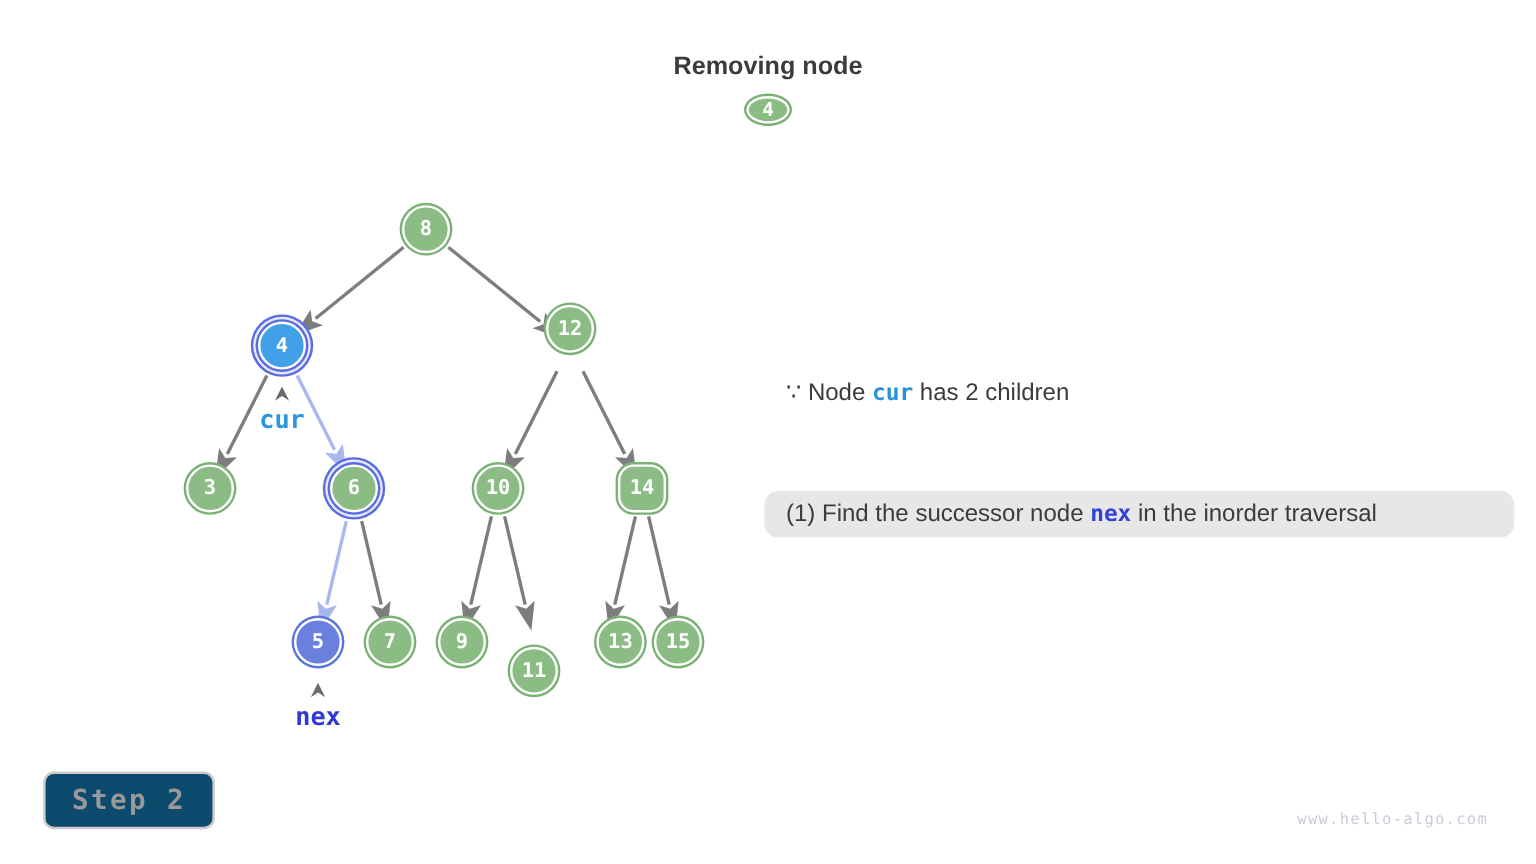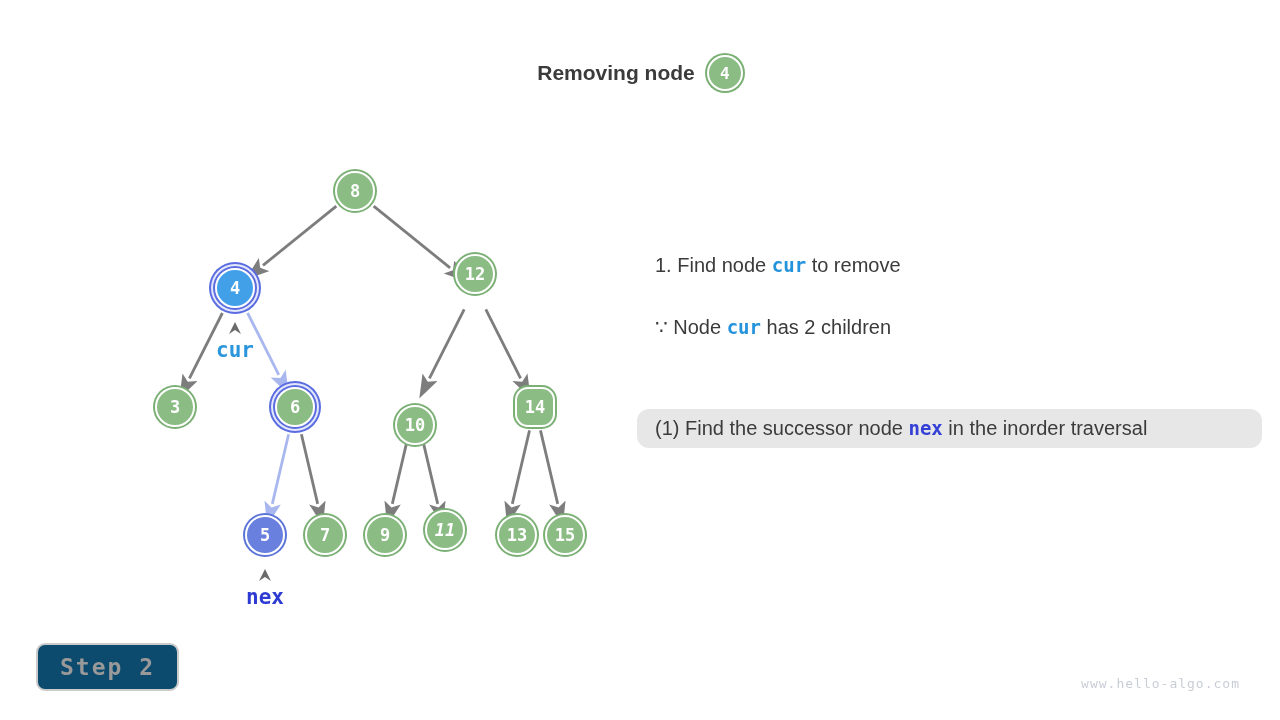--- a/index.html
+++ b/index.html
@@ -5,21 +5,21 @@
   html,body { margin:0; padding:0; background:#fff; }
   .canvas {
     position:relative; width:1280px; height:720px; background:#ffffff;
     font-family:"Liberation Sans", sans-serif; overflow:hidden;
   }
 
   
   .title {
     position:absolute; left:0; right:0; top:48px; height:50px;
     display:flex; align-items:center; justify-content:center; gap:12px;
-    font-weight:bold; font-size:21px; color:#3b3b3b;
+    font-weight:bold; font-size:21px; color:#3b3b3b;flex-direction:column;
   }
 
   
   #edge-layer { position:absolute; left:0; top:0; pointer-events:none; }
   #node-layer { position:absolute; left:0; top:0; width:0; height:0; }
 
   .node {
     position:absolute; width:36px; height:36px; border-radius:50%;
     transform:translate(-50%,-50%);
     display:flex; align-items:center; justify-content:center;
@@ -115,37 +115,34 @@
       <line x1="540.4765917469439" y1="430.36679145362723" x2="557.6978776707415" y2="503.8442780618304" stroke="#7d7d7d" stroke-width="2.8" marker-end="url(#arrow-gray)"></line>
       <path d="M229,334 L235,322 L241,334 L235,330 Z" fill="#6b6b6b"></path>
       <path d="M259,581 L265,569 L271,581 L265,577 Z" fill="#6b6b6b"></path>
     </svg>
   <div id="node-layer">
       <div class="node green" style="left: 355px; top: 191px;">8</div>
       <div class="node cur" style="left: 235px; top: 288px;">4</div>
       <div class="node green" style="left: 475px; top: 274px;">12</div>
       <div class="node green" style="left: 175px; top: 407px;">3</div>
       <div class="node ringed" style="left: 295px; top: 407px;">6</div>
-      <div class="node green" style="left: 415px; top: 407px; margin-top: 18px;">10</div>
+      <div class="node green" style="left: 415px; top: 407px;">10</div>
       <div class="node green" style="left: 535px; top: 407px; border-radius: 13px;">14</div>
       <div class="node nex" style="left: 265px; top: 535px;">5</div>
       <div class="node green" style="left: 325px; top: 535px;">7</div>
       <div class="node green" style="left: 385px; top: 535px;">9</div>
-      <div class="node green" style="left: 445px; top: 530px; font-style: italic;">11</div>
+      <div class="node green" style="left: 445px; top: 559px;">11</div>
       <div class="node green" style="left: 505px; top: 535px; margin-left: 12px;">13</div>
       <div class="node green" style="left: 565px; top: 535px;">15</div>
       <div class="pointer-label" style="left: 235px; top: 338px; color: rgb(43, 150, 220);">cur</div>
       <div class="pointer-label" style="left: 265px; top: 585px; color: rgb(46, 59, 211);">nex</div>
     </div>
 
   <div class="hl-box"></div>
 
-  <div class="note" style="top:251px">
-    <span>1. Find node </span><span class="var var-cur">cur</span><span> to remove</span>
-  </div>
   <div class="note" style="top:313px">
     <span>∵ Node </span><span class="var var-cur">cur</span><span> has 2 children</span>
   </div>
   <div class="note wrap" style="top:414px">
     <span>(1) Find the successor node </span><span class="var var-nex">nex</span><span> in the inorder traversal</span>
   </div>
 
   <div class="step-badge">Step 2</div>
   <div class="watermark">www.hello-algo.com</div>
 

